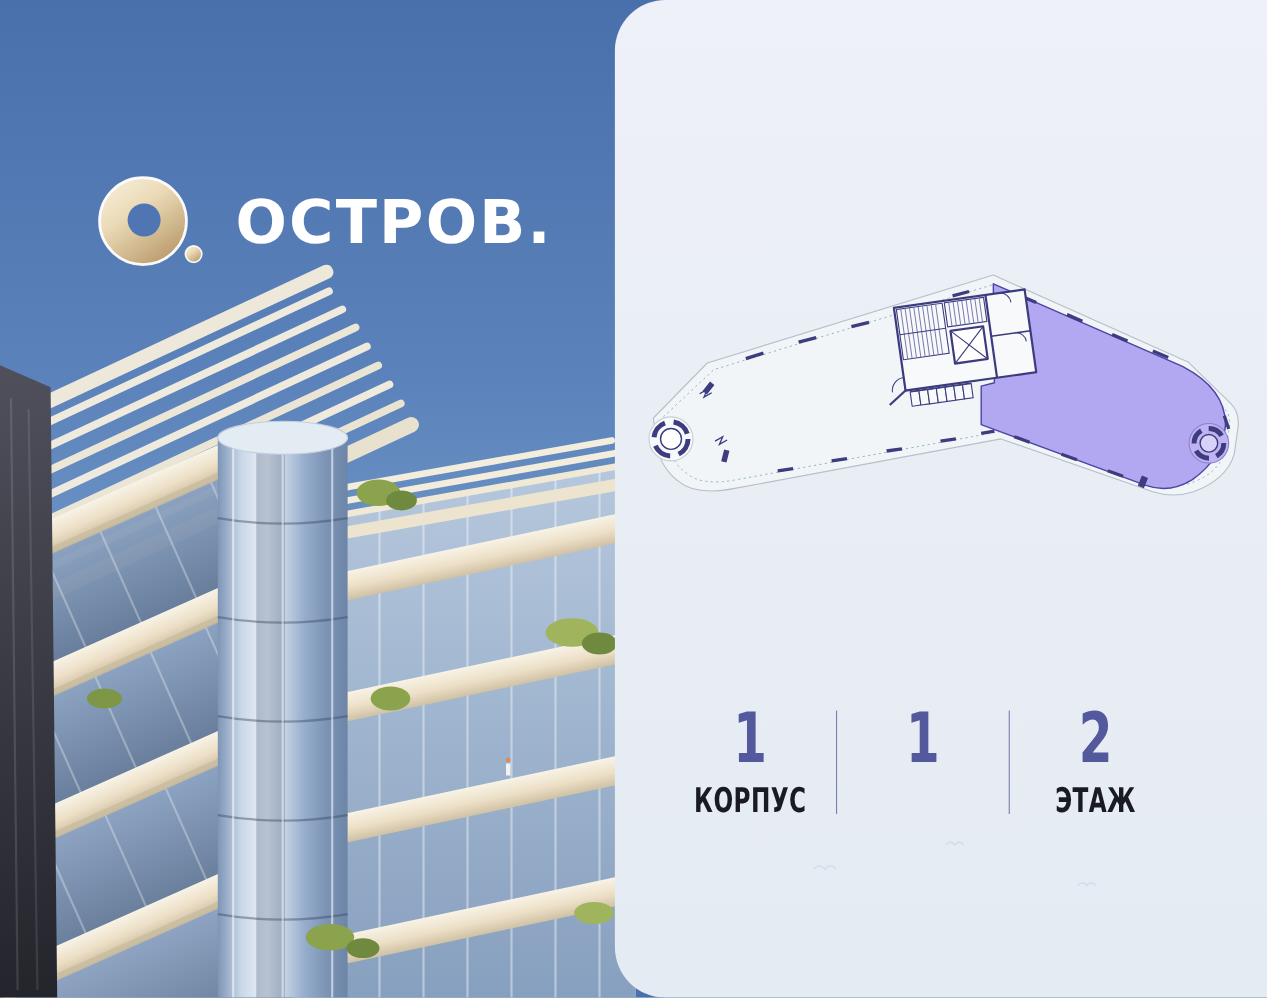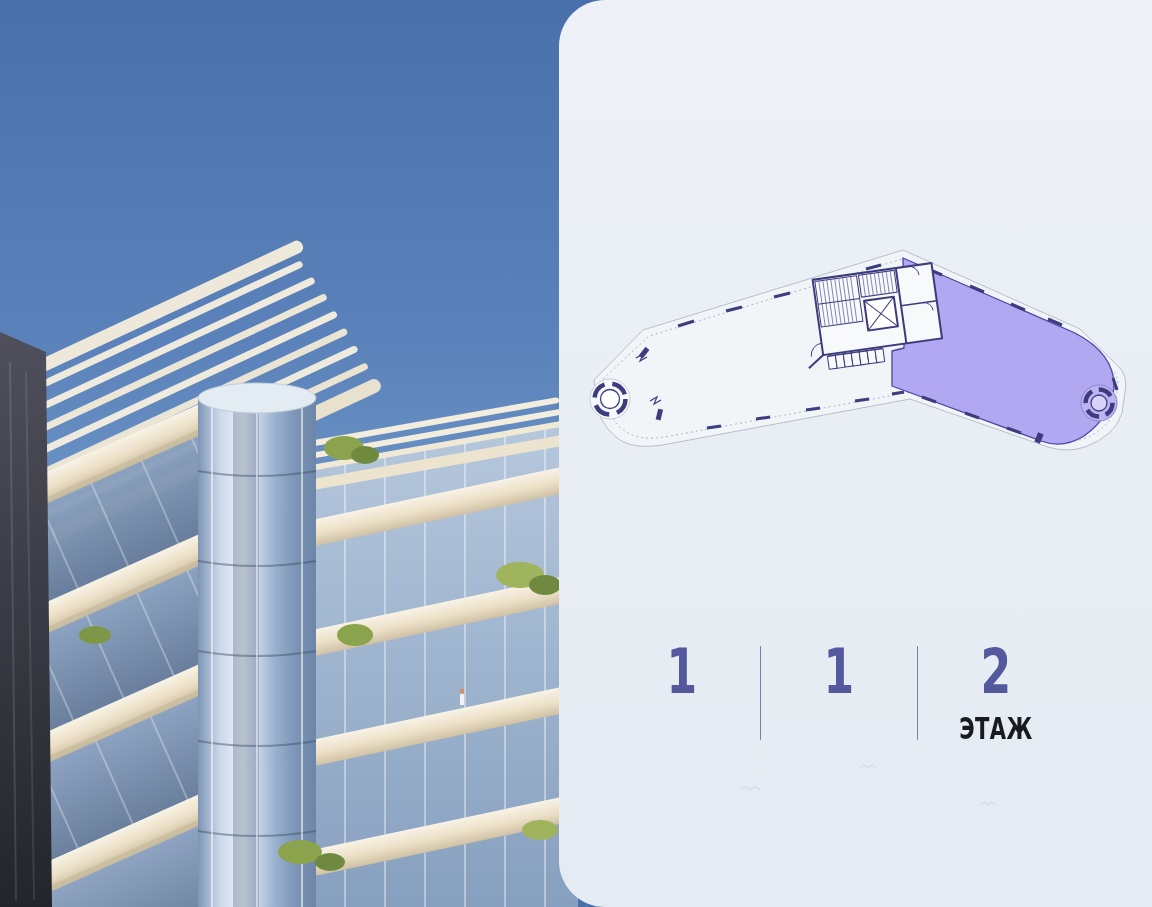--- a/index.html
+++ b/index.html
@@ -196,20 +196,35 @@
         <ellipse cx="540" cy="830" rx="18" ry="10" fill="#9fb45c"></ellipse>
       </g>
 
       <g>
         <rect x="460" y="694" width="4" height="11" fill="#f2f2f2"></rect>
         <circle cx="462" cy="691" r="2.2" fill="#de8b55"></circle>
       </g>
     </svg>
   </div>
 
+  <div class="logo">
+    <svg width="106" height="92" viewBox="0 0 106 92">
+      <defs>
+        <linearGradient id="gold" x1="0" y1="0" x2="0.7" y2="1">
+          <stop offset="0" stop-color="#f9f3e3"></stop>
+            <stop offset="0.45" stop-color="#ead9b5"></stop>
+          <stop offset="1" stop-color="#bb9c6d"></stop>
+        </linearGradient>
+      </defs>
+      <circle cx="46" cy="45" r="39.5" fill="url(#gold)" stroke="#ffffff" stroke-opacity="0.95" stroke-width="2.5"></circle>
+      <circle cx="47" cy="44" r="15" fill="#4f76b3"></circle>
+      <circle cx="92" cy="75" r="7.5" fill="url(#gold)" stroke="#ffffff" stroke-opacity="0.9" stroke-width="1.5"></circle>
+    </svg>
+    <div class="logo-text">ОСТРОВ.</div>
+  </div>
 
   <div class="panel"></div>
 
   <svg class="floorplan" viewBox="0 0 582 235">
 
     <path d="M24,140 L73,90 L333,10 L510,89 L549,127 Q558,136 555,152 L552,173 Q545,196 515,207 Q497,213 478,207 L340,159 L98,204 Q62,211 46,197 Q27,182 26,156 Z" fill="#f2f5f8" stroke="#b6bfca" stroke-width="1" stroke-linejoin="round"></path>
 
     <path d="M33,139 L79,96 L332,19 L504,95 L543,131 Q550,139 547,152 L544,170 Q538,190 513,199 Q498,204 483,199 L341,152 L100,196 Q69,202 55,191 Q38,179 36,157 Z" fill="none" stroke="#8ab7c7" stroke-width="0.9" stroke-dasharray="2 3"></path>
 
     <path d="M333,18 L505,93 Q545,114 544,147 Q542,176 514,196 Q493,209 471,201 L341,153 L322,146 L322,111 L334,108 Z" fill="#b2a7f1" stroke="#4c45a3" stroke-width="1.3" stroke-linejoin="round"></path>
@@ -315,20 +330,21 @@
     <g stroke="#d6dce7" stroke-width="1.5" fill="none">
       <path d="M40,40 q5,-6 10,0 q5,-6 10,0"></path>
       <path d="M160,18 q4,-5 8,0 q4,-5 8,0"></path>
       <path d="M280,55 q4,-5 8,0 q4,-5 8,0"></path>
     </g>
   </svg>
 
   <div class="info-row">
     <div class="info-col">
       <div class="info-value"><span class="squeeze">1</span></div>
+      <div class="info-label"><span class="squeeze-l">КОРПУС</span></div>
     </div>
     <div class="info-divider"></div>
     <div class="info-col">
       <div class="info-value"><span class="squeeze">1</span></div>
     </div>
     <div class="info-divider"></div>
     <div class="info-col">
       <div class="info-value"><span class="squeeze">2</span></div>
       <div class="info-label"><span class="squeeze-l">ЭТАЖ</span></div>
     </div>

